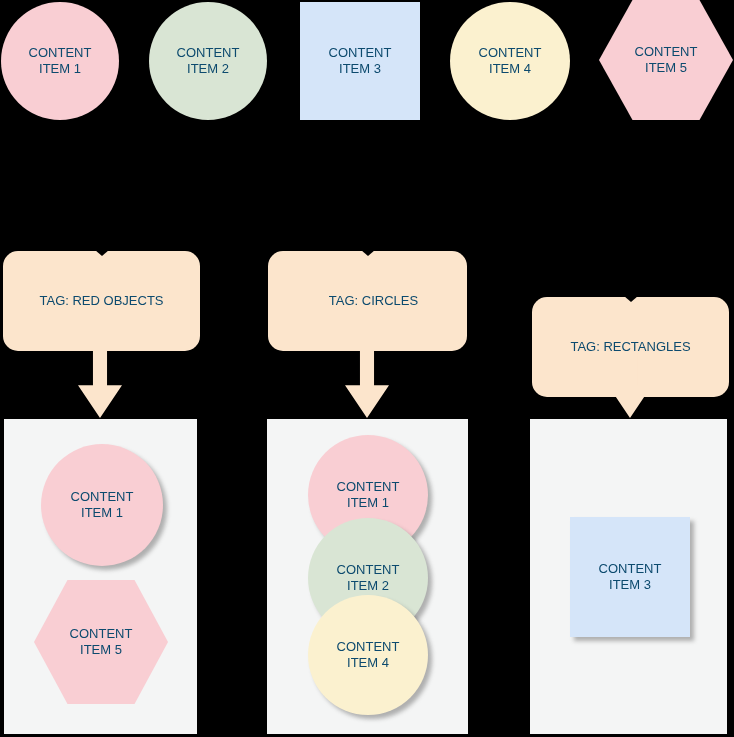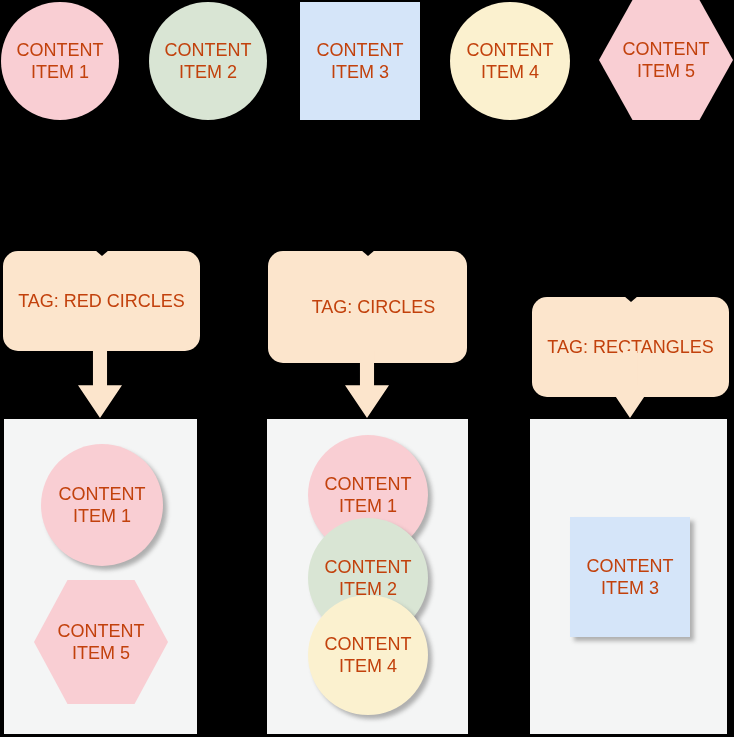--- a/index.html
+++ b/index.html
@@ -10,23 +10,23 @@
     background: #000;
     overflow: hidden;
     font-family: "Liberation Sans", sans-serif;
   }
   .node {
     position: absolute;
     display: flex;
     align-items: center;
     justify-content: center;
     text-align: center;
-    font-size: 18px;
+    font-size: 13px;
     line-height: 1.25;
-    color: #c2410c;
+    color: #0c4a6e;
     box-sizing: border-box;
   }
   .node .lbl { white-space: pre-line; }
   .circle  { border-radius: 50%; }
   .hexagon { clip-path: polygon(0 50%, 25% 0, 75% 0, 100% 50%, 75% 100%, 25% 100%); }
   .tag     { border-radius: 15px; }
   .shadowed { filter: drop-shadow(4px 4px 2px rgba(90,90,90,0.45)); }
   .arrow {
     position: absolute;
     width: 44px;
@@ -47,21 +47,21 @@
 
   
   .src-1 { left: 1px;   top: 2px; width: 118px; height: 118px; }
   .src-2 { left: 149px; top: 2px; width: 118px; height: 118px; }
   .src-3 { left: 300px; top: 2px; width: 120px; height: 118px; }
   .src-4 { left: 450px; top: 2px; width: 120px; height: 118px; }
   .src-5 { left: 599px; top: 0px; width: 134px; height: 120px; }
 
   
   .tag-1 { left: 3px;   top: 251px; width: 197px; height: 100px; }
-  .tag-2 { left: 268px; top: 251px; width: 199px; height: 112px; padding-left: 12px; }
+  .tag-2 { left: 268px; top: 251px; width: 199px; height: 100px; padding-left: 12px; }
   .tag-3 { left: 532px; top: 251px; width: 197px; height: 100px; }
 
   .arrow-1 { left: 78px;  top: 351px; }
   .arrow-2 { left: 345px; top: 351px; }
   .arrow-3 { left: 608px; top: 351px; }
 
   
   .cont-1 { left: 4px;   top: 419px; width: 193px; height: 315px; }
   .cont-2 { left: 267px; top: 419px; width: 201px; height: 315px; }
   .cont-3 { left: 530px; top: 419px; width: 197px; height: 315px; }
@@ -97,21 +97,21 @@
     <span class="lbl">CONTENT
 ITEM 4</span>
   </div>
   <div class="node hexagon src-5" style="background: rgb(249, 206, 211);">
     <span class="lbl">CONTENT
 ITEM 5</span>
   </div>
 
   <div class="node tag tag-1" style="background: rgb(252, 229, 204);">
     <span class="notch"></span>
-    <span class="lbl">TAG: RED CIRCLES</span>
+    <span class="lbl">TAG: RED OBJECTS</span>
   </div>
   <div class="node tag tag-2" style="background: rgb(252, 229, 204);">
     <span class="notch"></span>
     <span class="lbl">TAG: CIRCLES</span>
   </div>
   <div class="node tag tag-3" style="background: rgb(252, 229, 204); margin-top: 46px;">
     <span class="notch"></span>
     <span class="lbl">TAG: RECTANGLES</span>
   </div>
 

